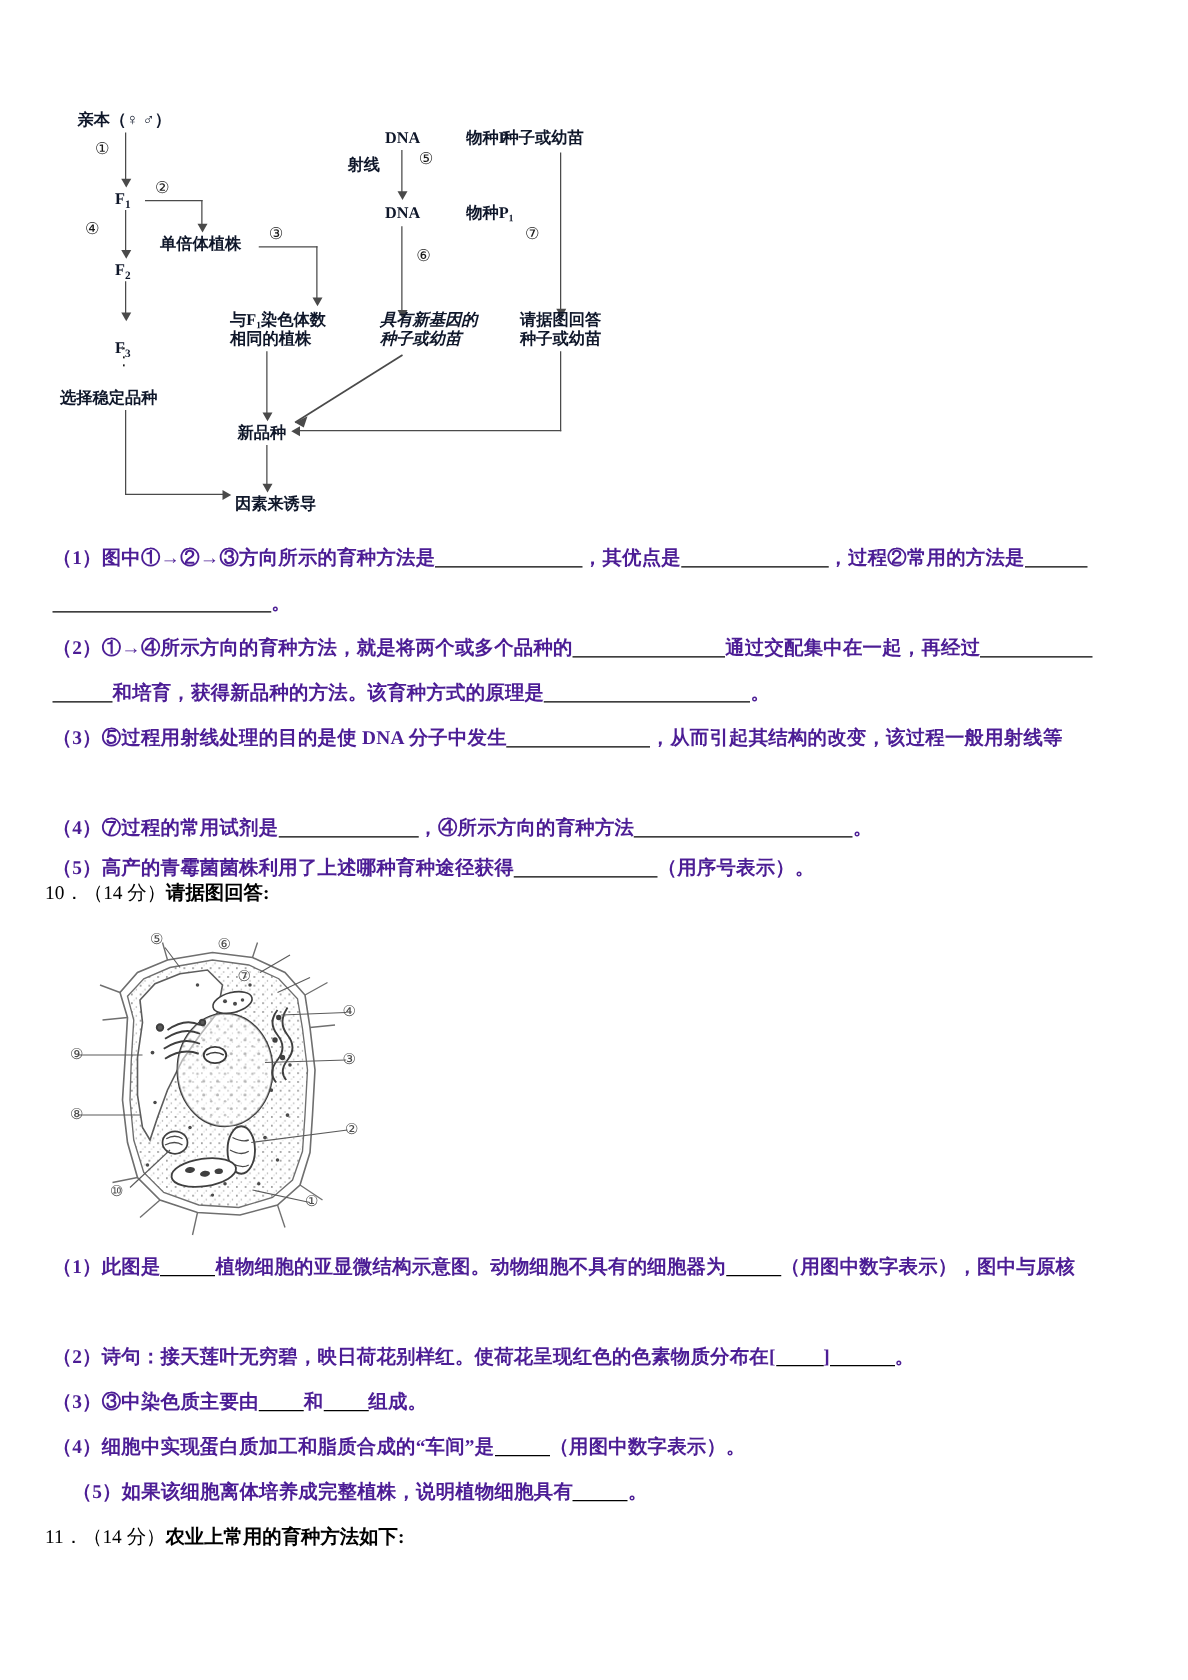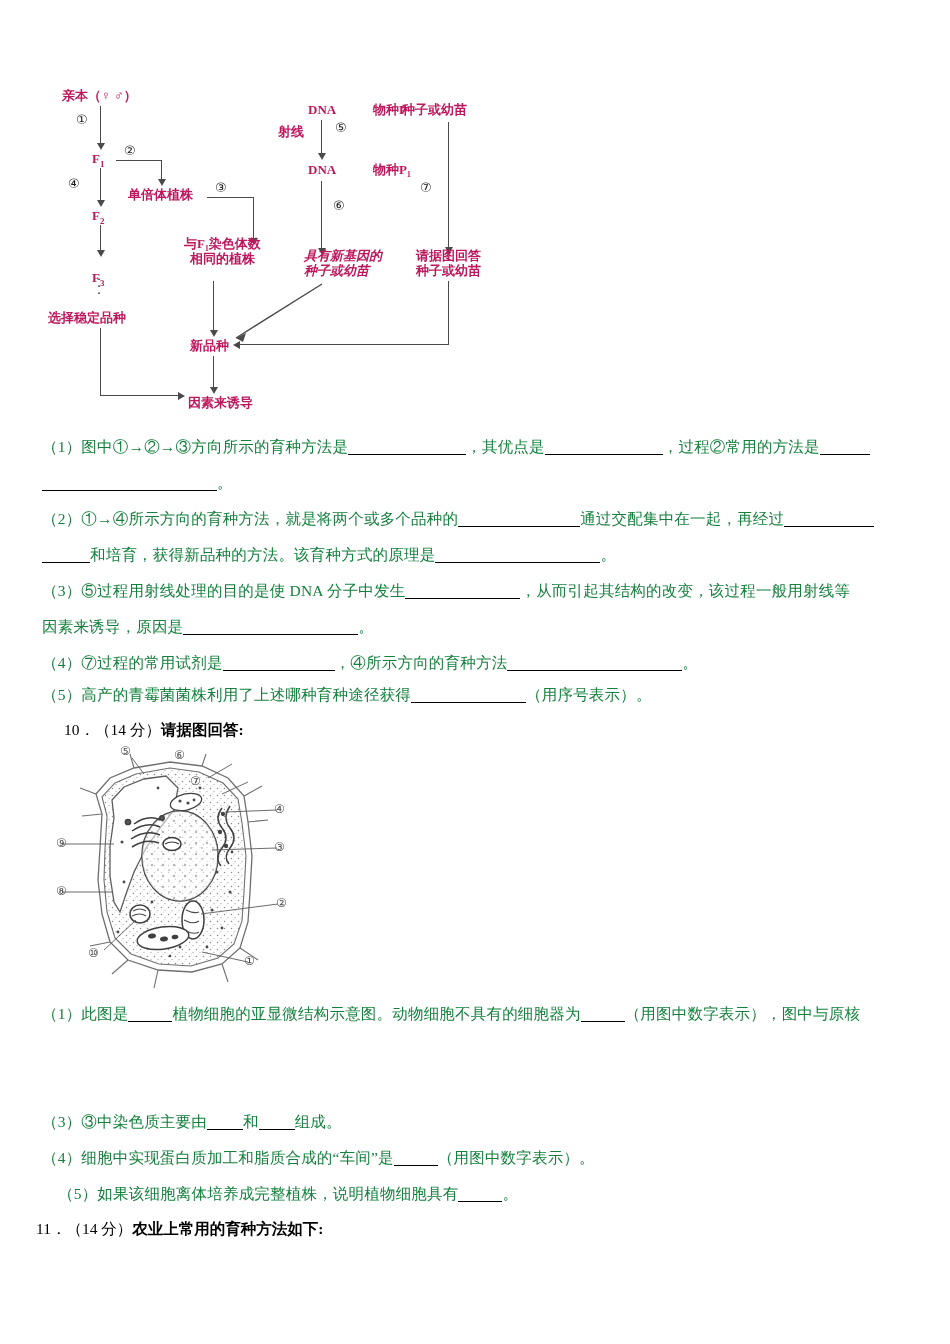--- a/index.html
+++ b/index.html
@@ -31,21 +31,21 @@
     width: 560px;
     height: 330px;
   }
   .dg-label {
     position: absolute;
     font-family: "Liberation Serif", "DejaVu Serif", serif;
     font-weight: bold;
     font-size: 13px;
     line-height: 15px;
     white-space: nowrap;
-    color: #be185d;
+    color: #0f172a;
   }
   .dg-label.two-line { line-height: 15px; }
   .sub { font-size: 9px; vertical-align: sub; }
 
   .circ {
     position: absolute;
     font-size: 13px;
     font-family: "DejaVu Sans", sans-serif;
     color: #1a1a1a;
   }
@@ -88,22 +88,22 @@
     line-height: 7px;
     color: #1a1a1a;
     font-family: "DejaVu Sans", sans-serif;
   }
 
   
   .qtext {
     position: absolute;
     font-family: "Liberation Serif", "DejaVu Serif", serif;
     font-size: 15.5px;
-    font-weight: normal;
-    color: #15803d;
+    font-weight: bold;
+    color: #4c1d95;
     line-height: 22px;
     letter-spacing: 0.2px;
     white-space: nowrap;
   }
   .blank {
     display: inline-block;
     border-bottom: 1.5px solid #000;
     vertical-align: -3px;
   }
   .qnum {
@@ -171,21 +171,21 @@
     <div class="vline" style="left:121px; top:72px; height:22px;"></div>
     <div class="arrowdown" style="left:117.6px; top:91px;"></div>
 
     <div class="dg-label" style="left:88px; top:99px;">单倍体植株</div>
 
     <div class="circ" style="left:175px; top:92px;">③</div>
     <div class="hline" style="left:167px; top:109px; width:47px;"></div>
     <div class="vline" style="left:213px; top:109px; height:44px;"></div>
     <div class="arrowdown" style="left:209.6px; top:150px;"></div>
 
-    <div class="dg-label two-line" style="left:144px; top:148px;text-align:center;">
+    <div class="dg-label two-line" style="left:144px; top:160px;">
       <span>与F₁染色体数</span><br>
       <span>相同的植株</span>
     </div>
 
     <div class="vline" style="left:173px; top:193px; height:52px;"></div>
     <div class="arrowdown" style="left:169.6px; top:242px;"></div>
 
     <div class="dg-label" style="left:150px; top:250px;">新品种</div>
 
     <div class="vline" style="left:173px; top:268px; height:34px;"></div>
@@ -243,33 +243,30 @@
   <div class="qtext" style="left:42px; top:508px;">
     <span>（2）①→④所示方向的育种方法，就是将两个或多个品种的</span><span class="blank" style="width:122px;"></span><span>通过交配集中在一起，再经过</span><span class="blank" style="width:90px;"></span>
   </div>
   <div class="qtext" style="left:42px; top:544px;">
     <span class="blank" style="width:48px;"></span><span>和培育，获得新品种的方法。该育种方式的原理是</span><span class="blank" style="width:165px;"></span><span>。</span>
   </div>
 
   <div class="qtext" style="left:42px; top:580px;">
     <span>（3）⑤过程用射线处理的目的是使 DNA 分子中发生</span><span class="blank" style="width:115px;"></span><span>，从而引起其结构的改变，该过程一般用射线等</span>
   </div>
-  <div class="qtext" style="left:42px; top:616px;">
-    <span>因素来诱导，原因是</span><span class="blank" style="width:175px;"></span><span>。</span>
-  </div>
 
   <div class="qtext" style="left:42px; top:652px;">
     <span>（4）⑦过程的常用试剂是</span><span class="blank" style="width:112px;"></span><span>，④所示方向的育种方法</span><span class="blank" style="width:175px;"></span><span>。</span>
   </div>
 
   <div class="qtext" style="left:42px; top:684px;">
     <span>（5）高产的青霉菌菌株利用了上述哪种育种途径获得</span><span class="blank" style="width:115px;"></span><span>（用序号表示）。</span>
   </div>
 
-  <div class="qnum" style="left:36px; top:720px;margin-left:28px;">
+  <div class="qnum" style="left:36px; top:704px;">
     <span class="lighter">10．</span><span class="lighter">（14 分）</span><b>请据图回答:</b>
   </div>
 
   <div class="cellfig">
     <svg width="250" height="248" viewBox="0 0 250 248">
       <defs>
         <pattern id="cytodots" width="7" height="7" patternUnits="userSpaceOnUse">
           <circle cx="1.5" cy="1.6" r="0.75" fill="#8a8a8a"></circle>
           <circle cx="5.0" cy="4.6" r="0.6" fill="#9a9a9a"></circle>
           <circle cx="3.2" cy="6.2" r="0.45" fill="#b0b0b0"></circle>
@@ -396,20 +393,23 @@
     <div class="cnum" style="left:182px; top:202px;">①</div>
     <div class="cnum" style="left:-6px; top:84px;">⑨</div>
     <div class="cnum" style="left:-6px; top:132px;">⑧</div>
     <div class="cnum" style="left:26px; top:194px;">⑩</div>
   </div>
 
   <div class="qtext" style="left:42px; top:1003px;">
     <span>（1）此图是</span><span class="blank" style="width:44px;"></span><span>植物细胞的亚显微结构示意图。动物细胞不具有的细胞器为</span><span class="blank" style="width:44px;"></span><span>（用图中数字表示），图中与原核</span>
   </div>
 
+  <div class="qtext" style="left:42px; top:1075px;">
+    <span>（2）诗句：接天莲叶无穷碧，映日荷花别样红。使荷花呈现红色的色素物质分布在[</span><span class="blank" style="width:38px;"></span><span>]</span><span class="blank" style="width:52px;"></span><span>。</span>
+  </div>
 
   <div class="qtext" style="left:42px; top:1111px;">
     <span>（3）③中染色质主要由</span><span class="blank" style="width:36px;"></span><span>和</span><span class="blank" style="width:36px;"></span><span>组成。</span>
   </div>
 
   <div class="qtext" style="left:42px; top:1147px;">
     <span>（4）细胞中实现蛋白质加工和脂质合成的“车间”是</span><span class="blank" style="width:44px;"></span><span>（用图中数字表示）。</span>
   </div>
 
   <div class="qtext" style="left:58px; top:1183px;">

